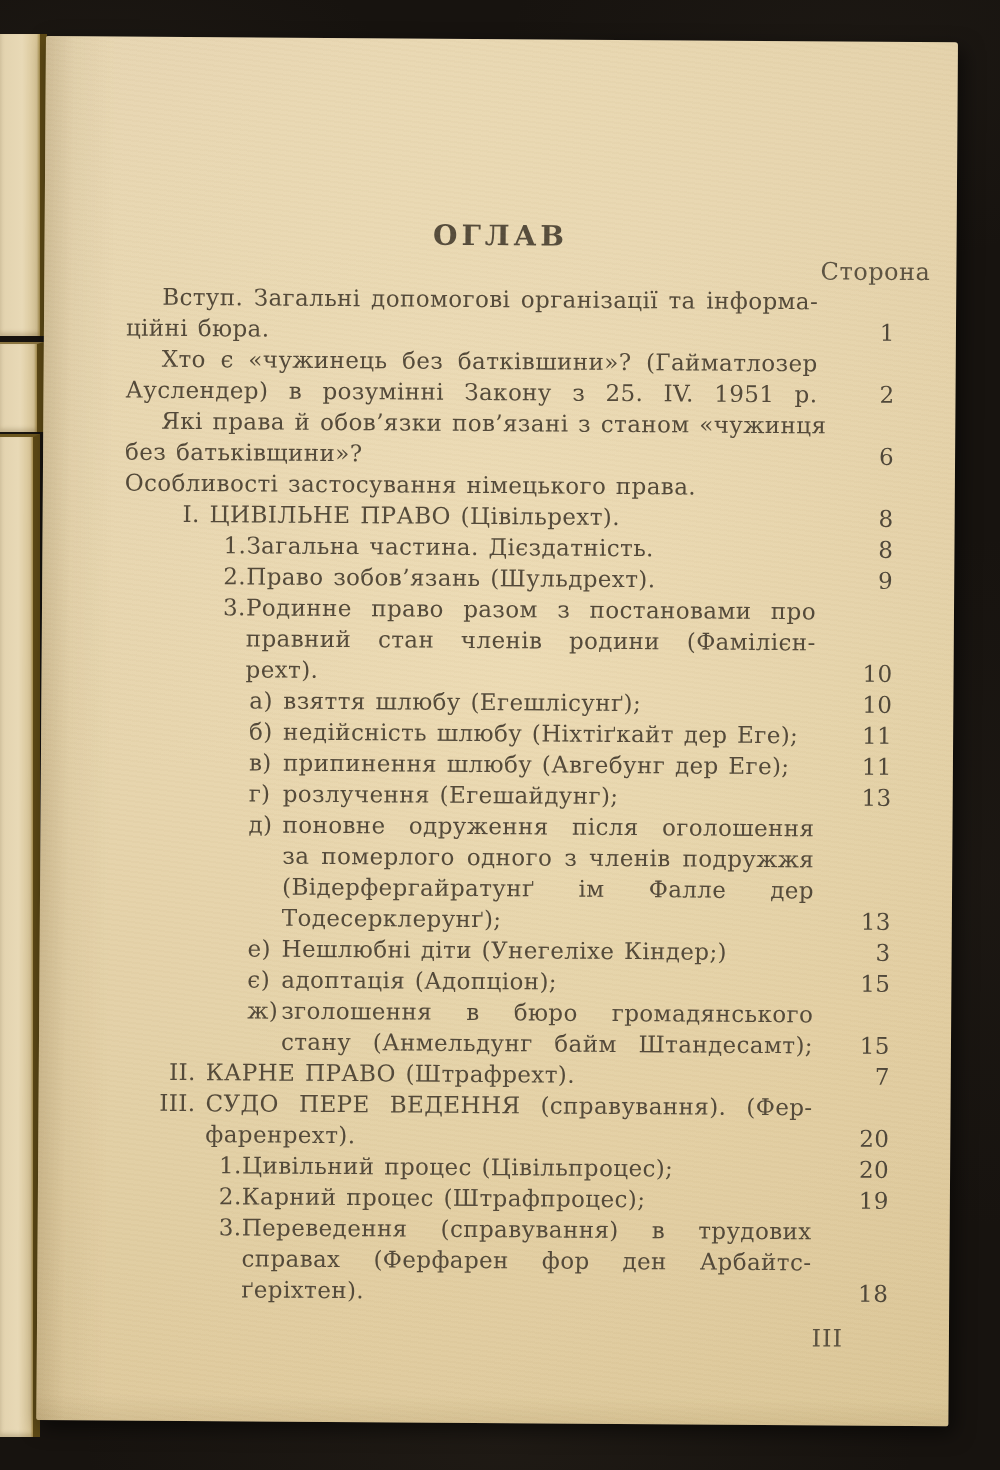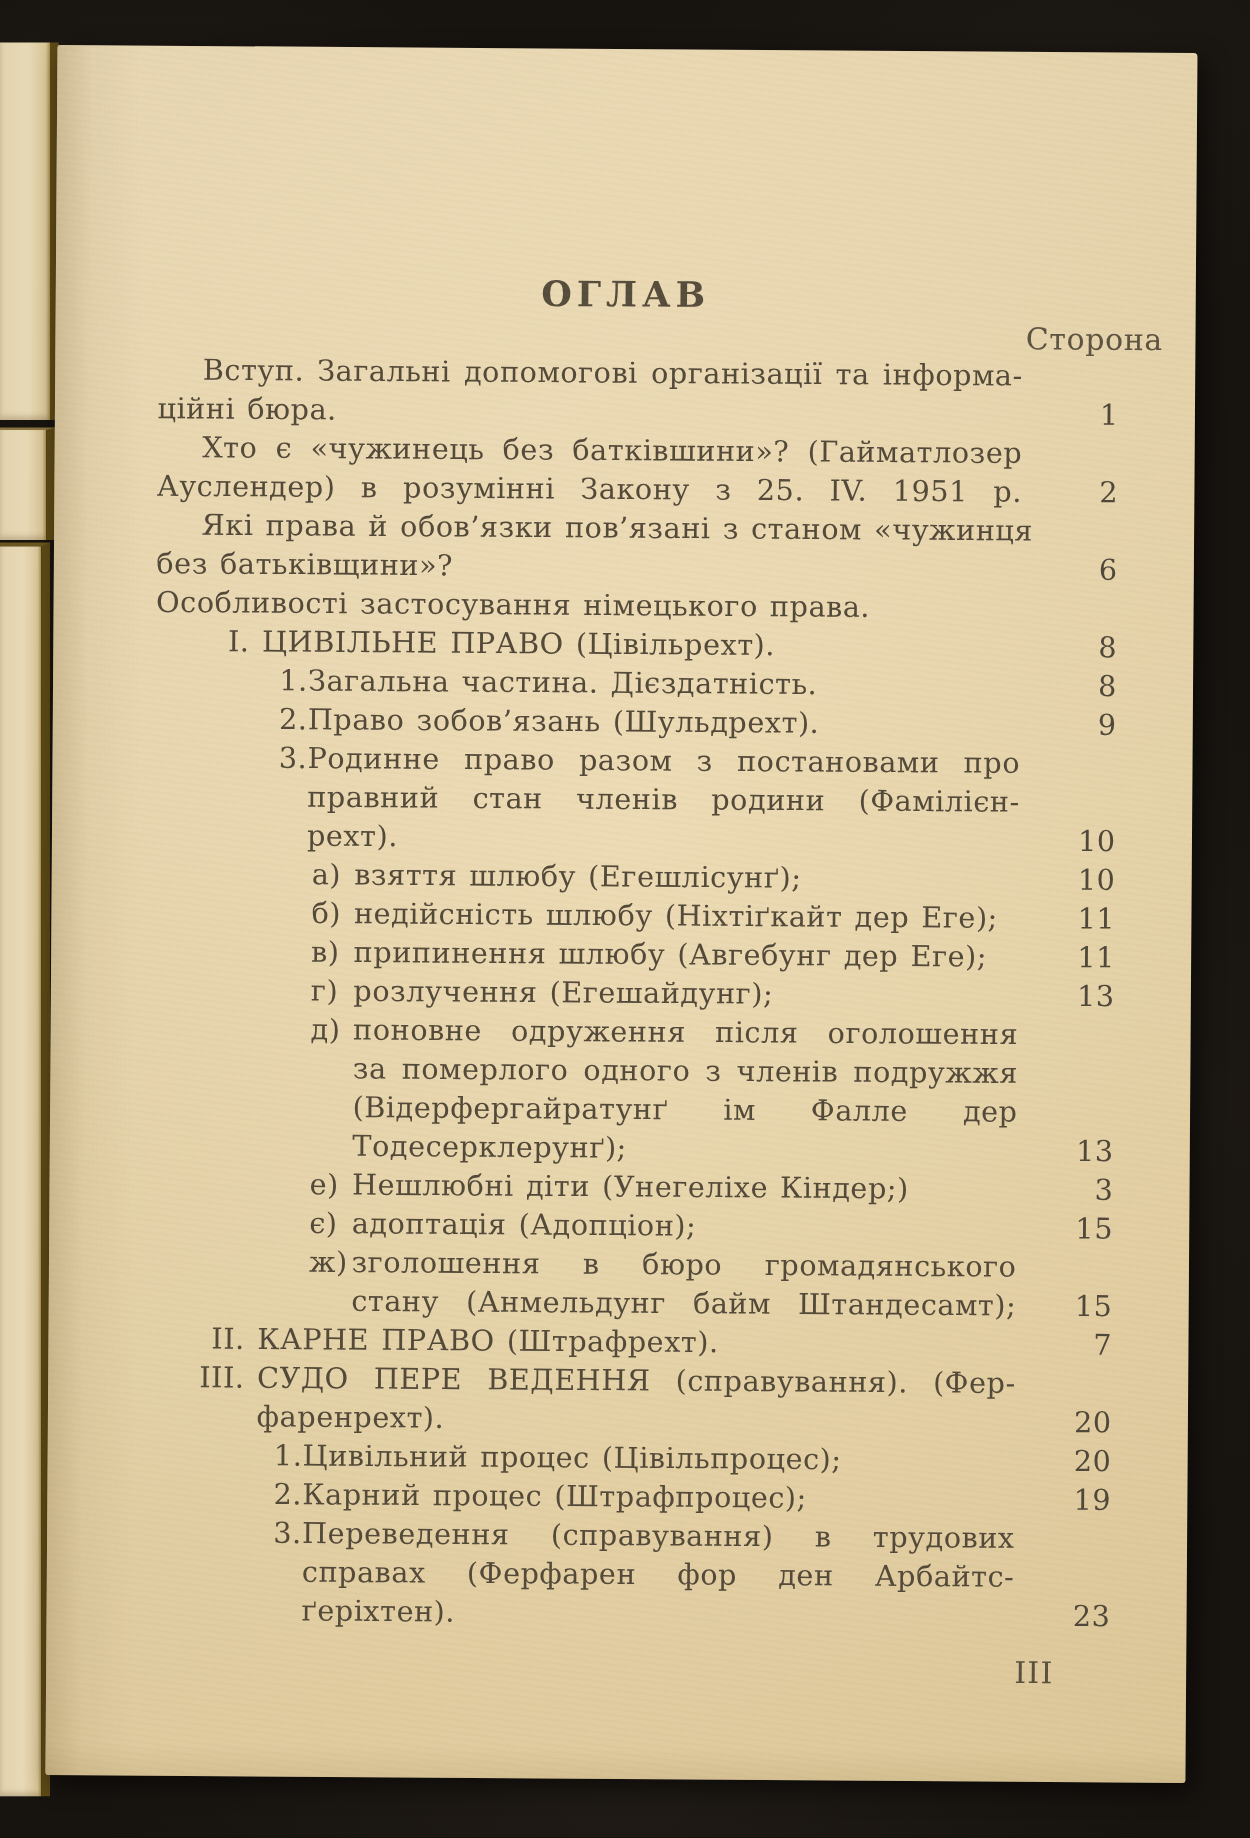--- a/index.html
+++ b/index.html
@@ -190,17 +190,17 @@
       <div class="entry num">
         <span class="marker">2.</span>
         <div class="line last">Карний процес (Штрафпроцес);</div>
         <span class="pnum">19</span>
       </div>
       <div class="entry num">
         <span class="marker">3.</span>
         <div class="line ">Переведення (справування) в трудових</div>
         <div class="line ">справах (Ферфарен фор ден Арбайтс-</div>
         <div class="line last">ґеріхтен).</div>
-        <span class="pnum">23</span>
+        <span class="pnum">18</span>
       </div>
     </div>
   <div class="footer">III</div>
 </div>
 
 </body></html>

